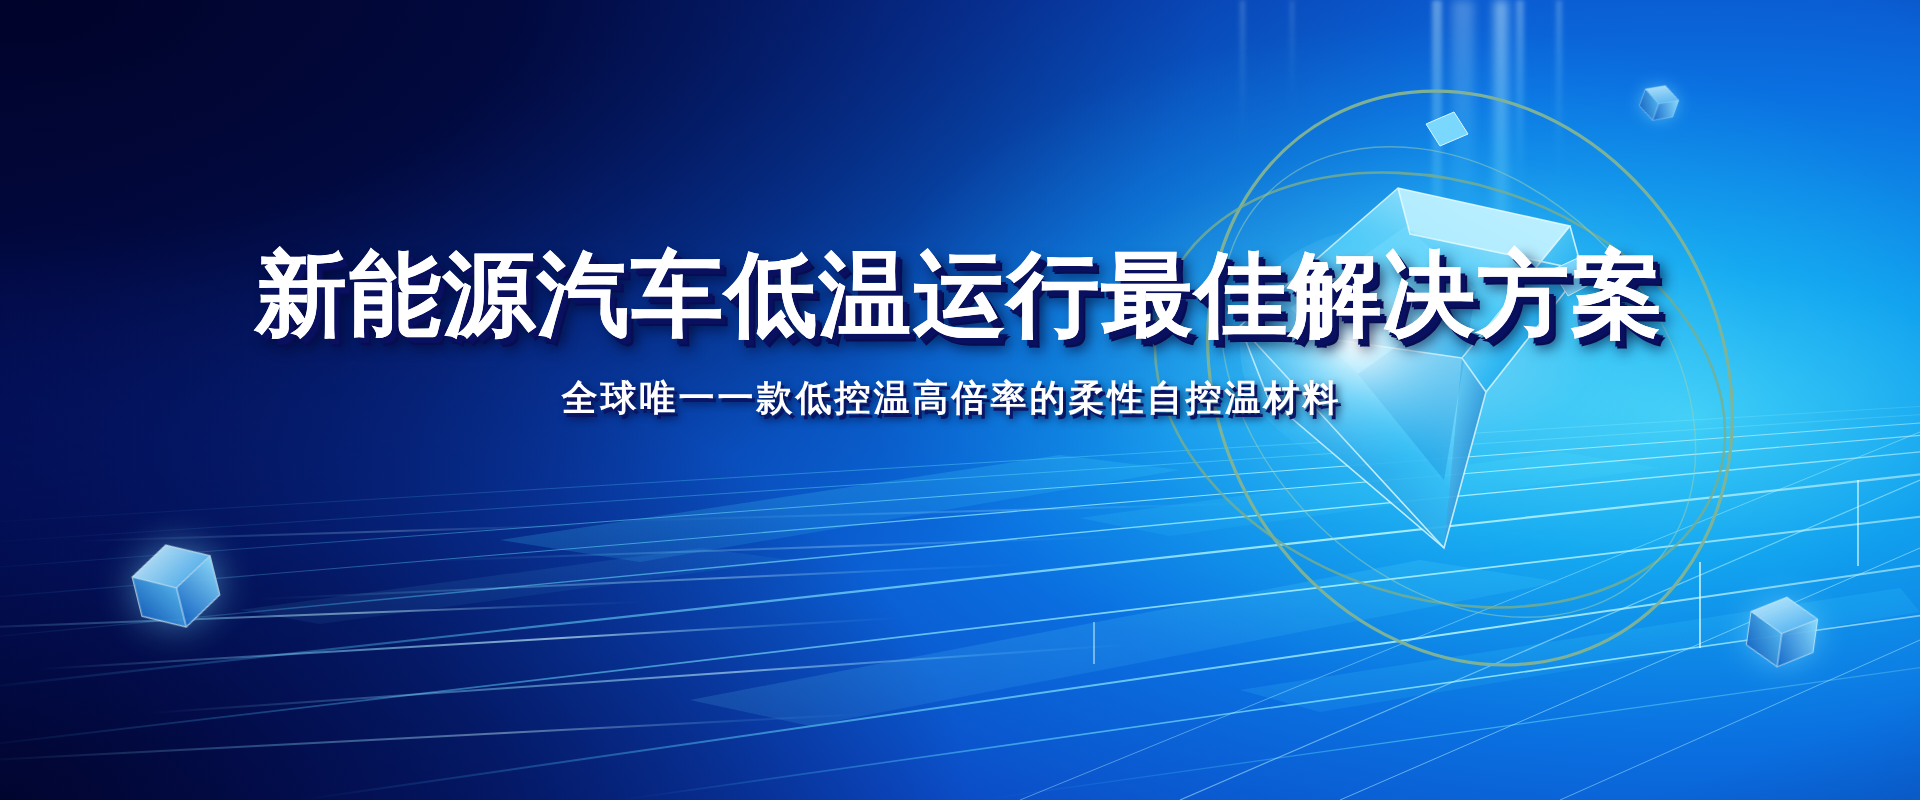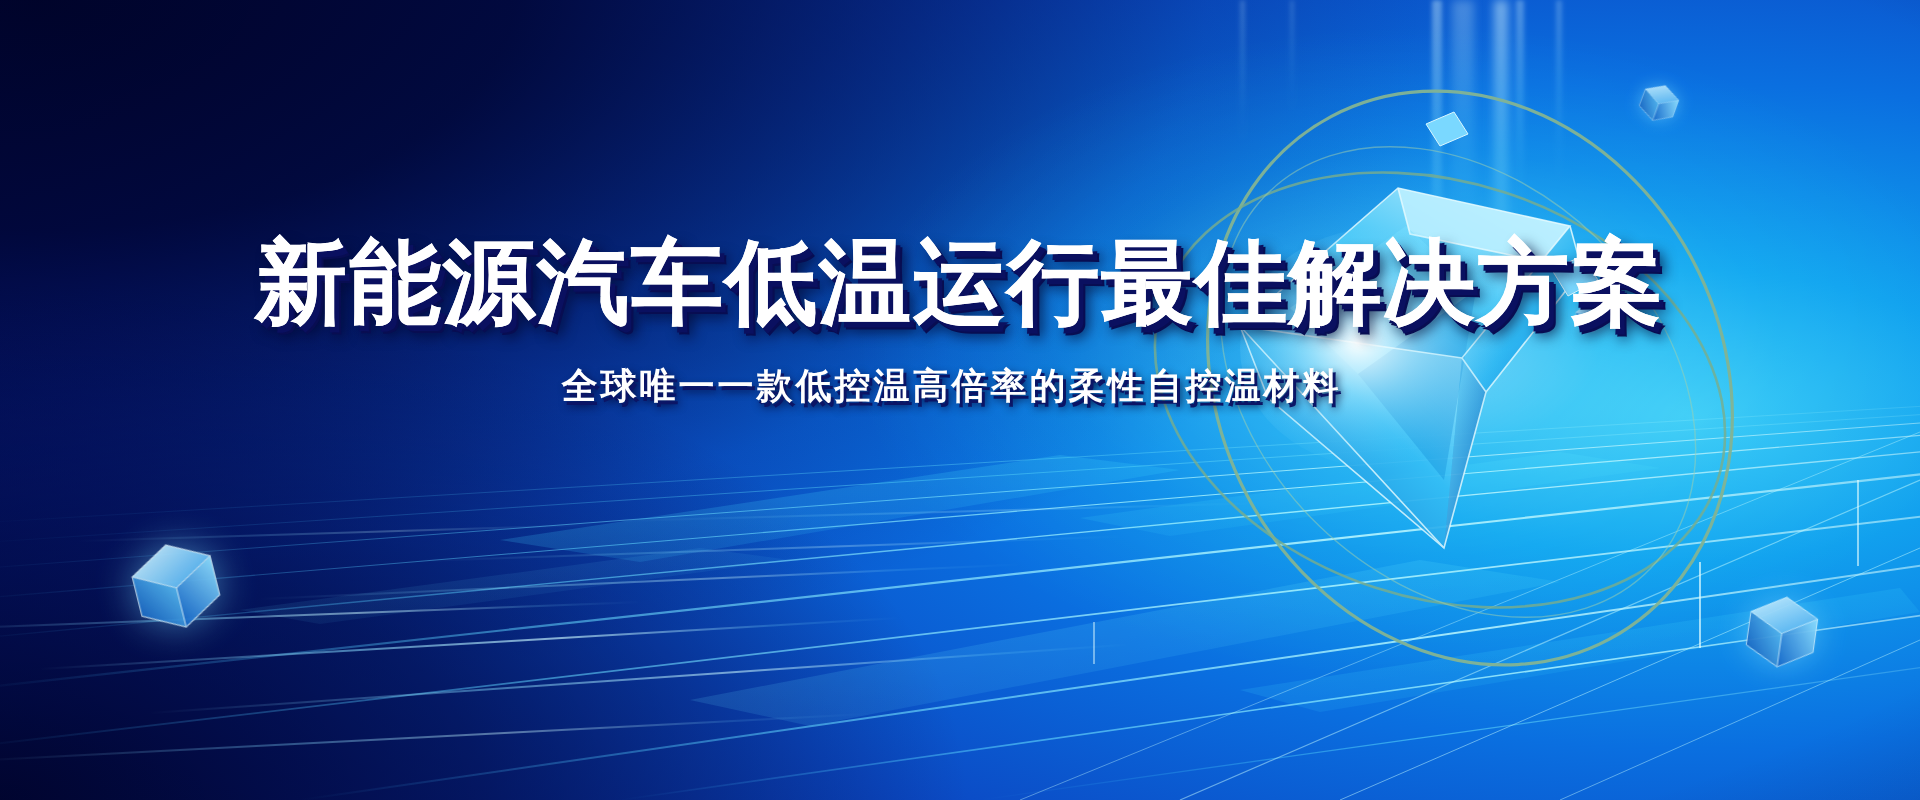--- a/index.html
+++ b/index.html
@@ -77,21 +77,21 @@
 
   
   .text-block {
     position: absolute;
     left: 0; right: 0;
     top: 236px;
     text-align: center;
     z-index: 40;
   }
   .headline {
-    margin: 0;
+    margin: 12px;
     font-size: 92px;
     line-height: 1;
     font-weight: 700;
     color: #ffffff;
     letter-spacing: 2px;
     white-space: nowrap;
     text-shadow:
        5px 6px 0 #0a1060,
        7px 8px 0 #080d52,
        9px 10px 14px rgba(2,6,45,0.85);

